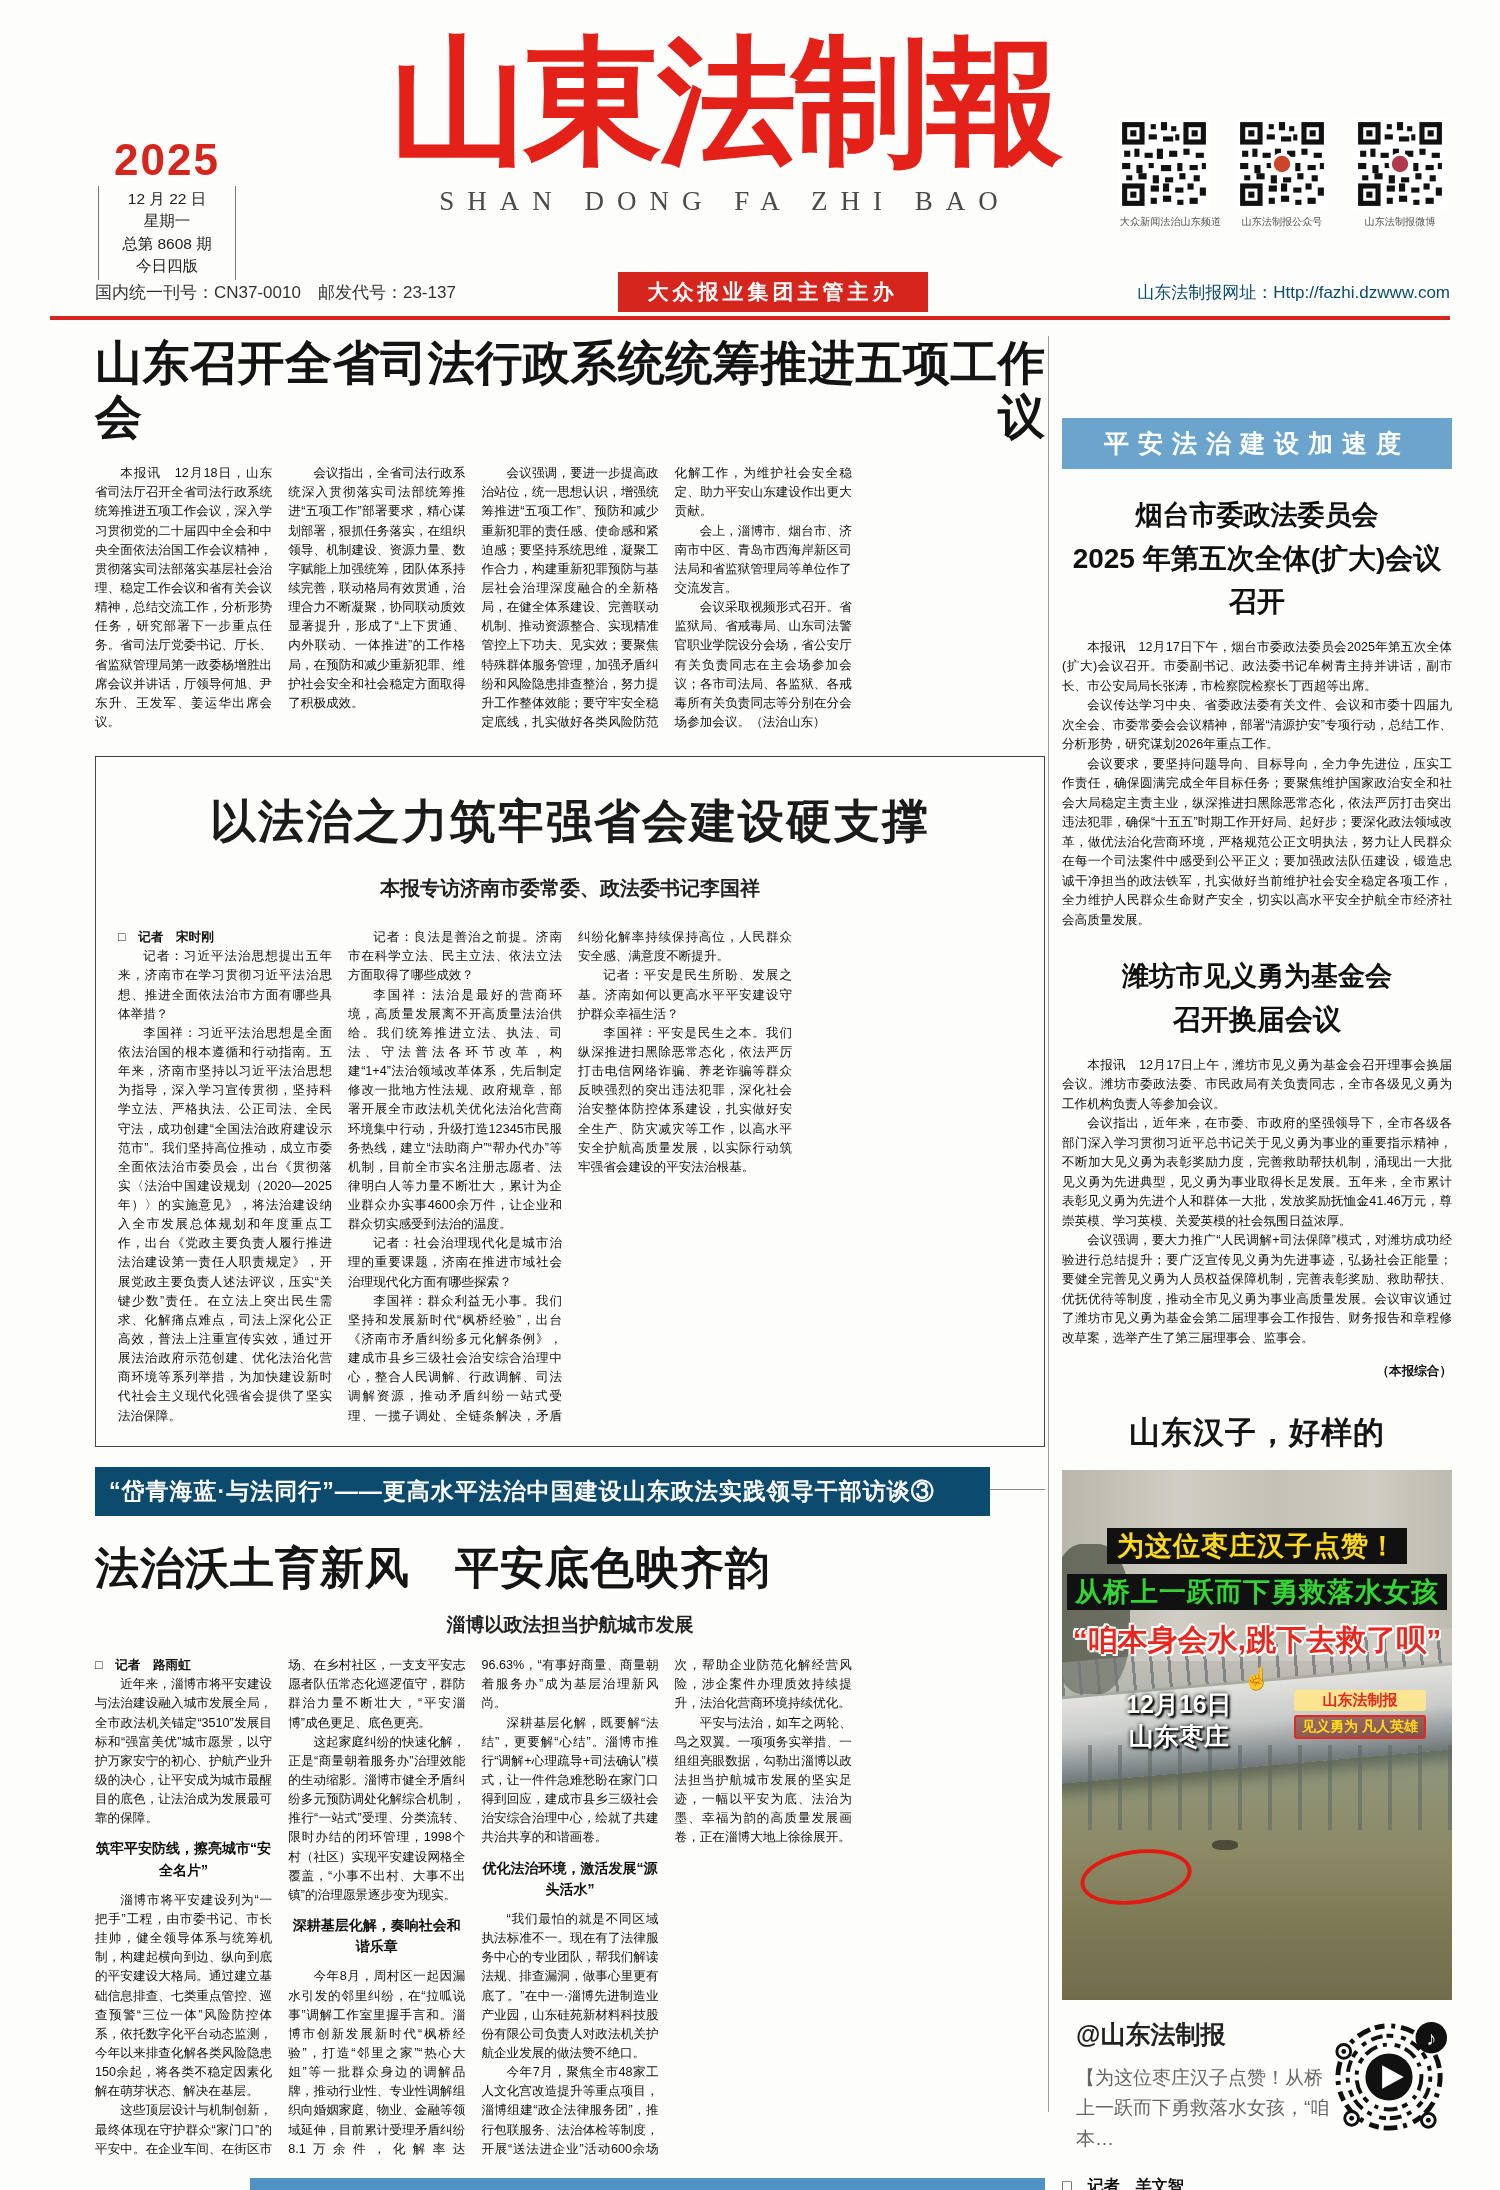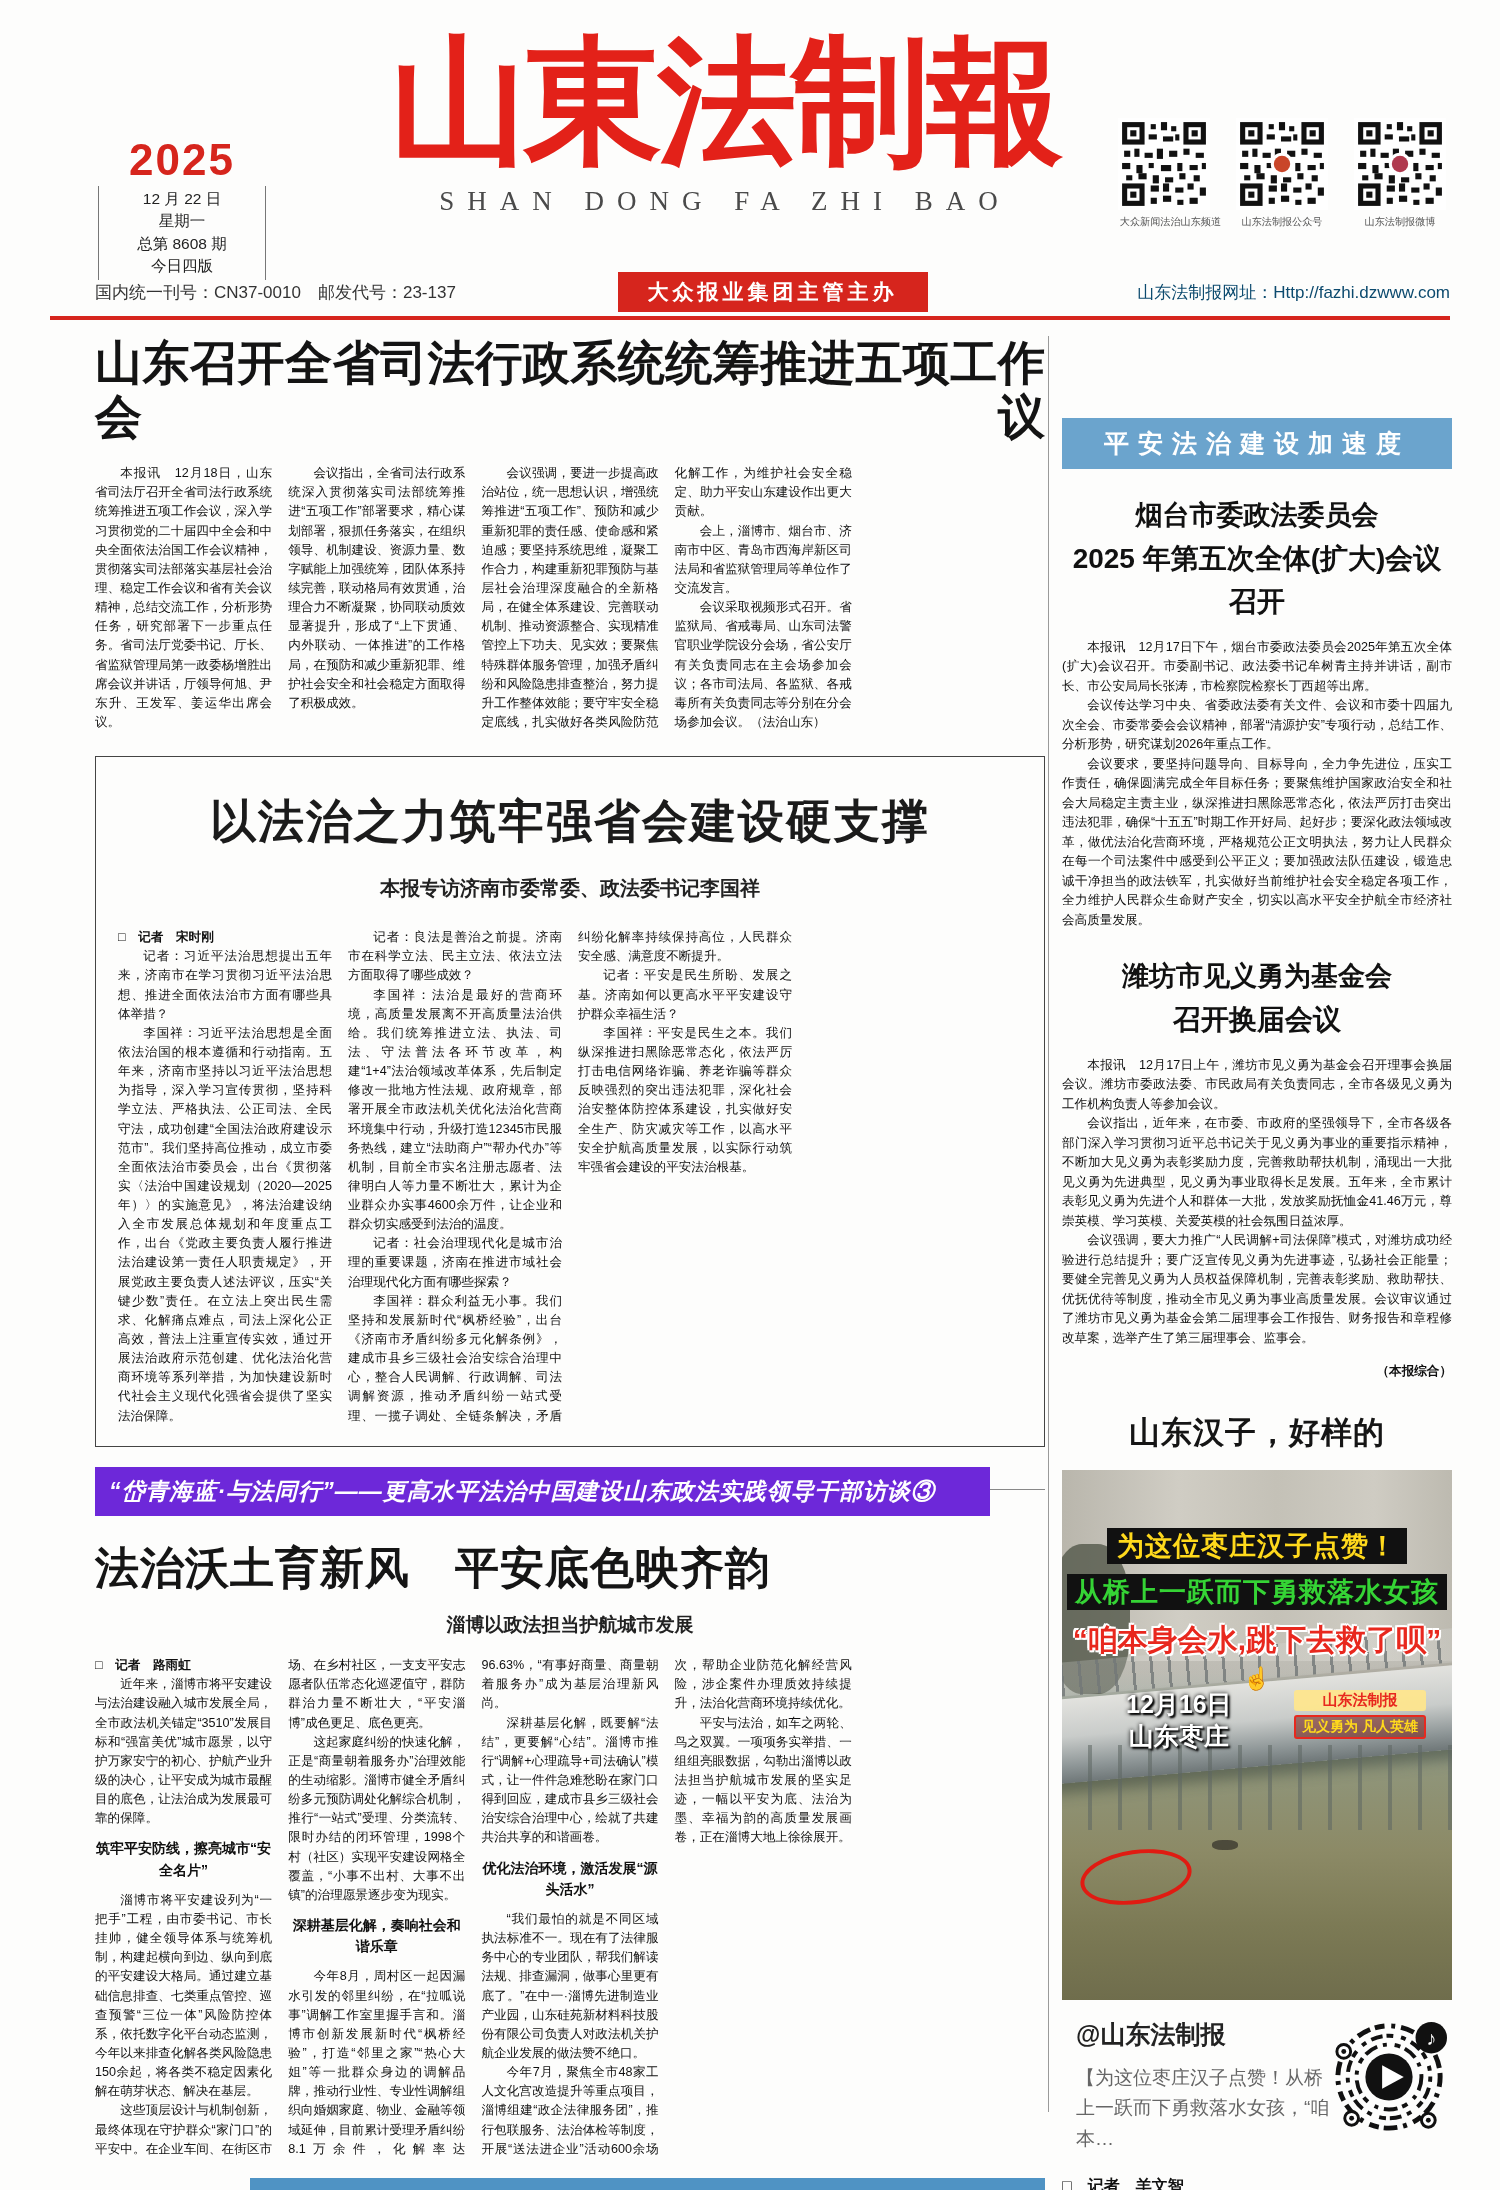--- a/index.html
+++ b/index.html
@@ -1,19 +1,19 @@
 <!DOCTYPE html>
 <html><head>
 <meta charset="utf-8">
 <style>
   html,body{margin:0;padding:0;background:#e9e9e9;}
   .page{position:relative;width:1500px;height:2190px;background:#fdfdfc;margin:0 auto;
         font-family:"Liberation Sans",sans-serif;color:#1c1c1c;overflow:hidden;}
   
-  .dateblock{position:absolute;left:98px;top:138px;width:168px;text-align:center;}
+  .dateblock{position:absolute;left:98px;top:138px;width:138px;text-align:center;}
   .dateblock .year{color:#d6251d;font-size:44px;font-weight:bold;line-height:1;letter-spacing:2px;font-family:"Liberation Sans",sans-serif;}
   .dateblock .dlines{margin-top:4px;border-left:1px solid #777;border-right:1px solid #777;padding:2px 6px;}
   .dateblock .dlines div{font-size:15.5px;line-height:1.45;color:#222;}
   .masthead{position:absolute;left:300px;top:18px;width:850px;text-align:center;}
   .masthead .title{color:#e32119;font-size:138px;line-height:1.2;font-weight:bold;
         font-family:"DejaVu Serif","Liberation Serif",serif;letter-spacing:-4px;white-space:nowrap;}
   .masthead .pinyin{margin-top:2px;color:#4a4a4a;font-size:27px;letter-spacing:13px;
         font-family:"Liberation Serif",serif;white-space:nowrap;}
   .qr-row{position:absolute;right:52px;top:118px;display:flex;gap:22px;}
   .qr-item{width:96px;text-align:center;}
@@ -39,22 +39,22 @@
   .mainbody{height:276px;column-fill:auto;overflow:hidden;}
   
   .featurebox{margin-top:16px;border:1px solid #444;padding:34px 22px 18px 22px;}
   .featurebox .ftitle{text-align:center;font-size:46px;font-weight:bold;color:#1b1b1b;
         font-family:"DejaVu Serif","Liberation Serif",serif;letter-spacing:2px;}
   .featurebox .fsub{text-align:center;font-size:20px;color:#222;margin-top:22px;font-weight:bold;}
   .featurebox .fbody{margin-top:26px;height:500px;column-fill:auto;overflow:hidden;}
   
   .kickerwrap{position:relative;margin-top:20px;height:46px;}
   .kickerwrap .kline{position:absolute;left:0;right:0;top:22px;height:1px;background:#888;}
-  .kicker{position:absolute;left:0;top:0;right:55px;background:#6d28d9;color:#fff;
-        font-size:23px;font-weight:bold;padding:9px 14px;letter-spacing:1px;font-style:italic;}
+  .kicker{position:absolute;left:0;top:0;right:55px;background:#0c4a6e;color:#fff;
+        font-size:23px;font-weight:bold;padding:9px 14px;letter-spacing:1px;}
   .int-headline{text-align:left;font-size:44px;font-weight:bold;margin-top:26px;
         font-family:"DejaVu Serif","Liberation Serif",serif;letter-spacing:1px;color:#151515;}
   .int-sub{text-align:center;font-size:19px;font-weight:bold;margin-top:14px;color:#222;}
   .intbody{margin-top:18px;height:508px;column-fill:auto;overflow:hidden;}
   .bottombar{margin:14px 0 0 155px;width:795px;background:#4f93c4;color:#fff;text-align:center;
         font-size:23px;font-weight:bold;letter-spacing:10px;padding:10px 0;}
   
   .vdivider{position:absolute;left:1048px;top:336px;height:1776px;width:1px;background:#9a9a9a;}
   
   .sidebar{position:absolute;left:1062px;top:418px;width:390px;}

